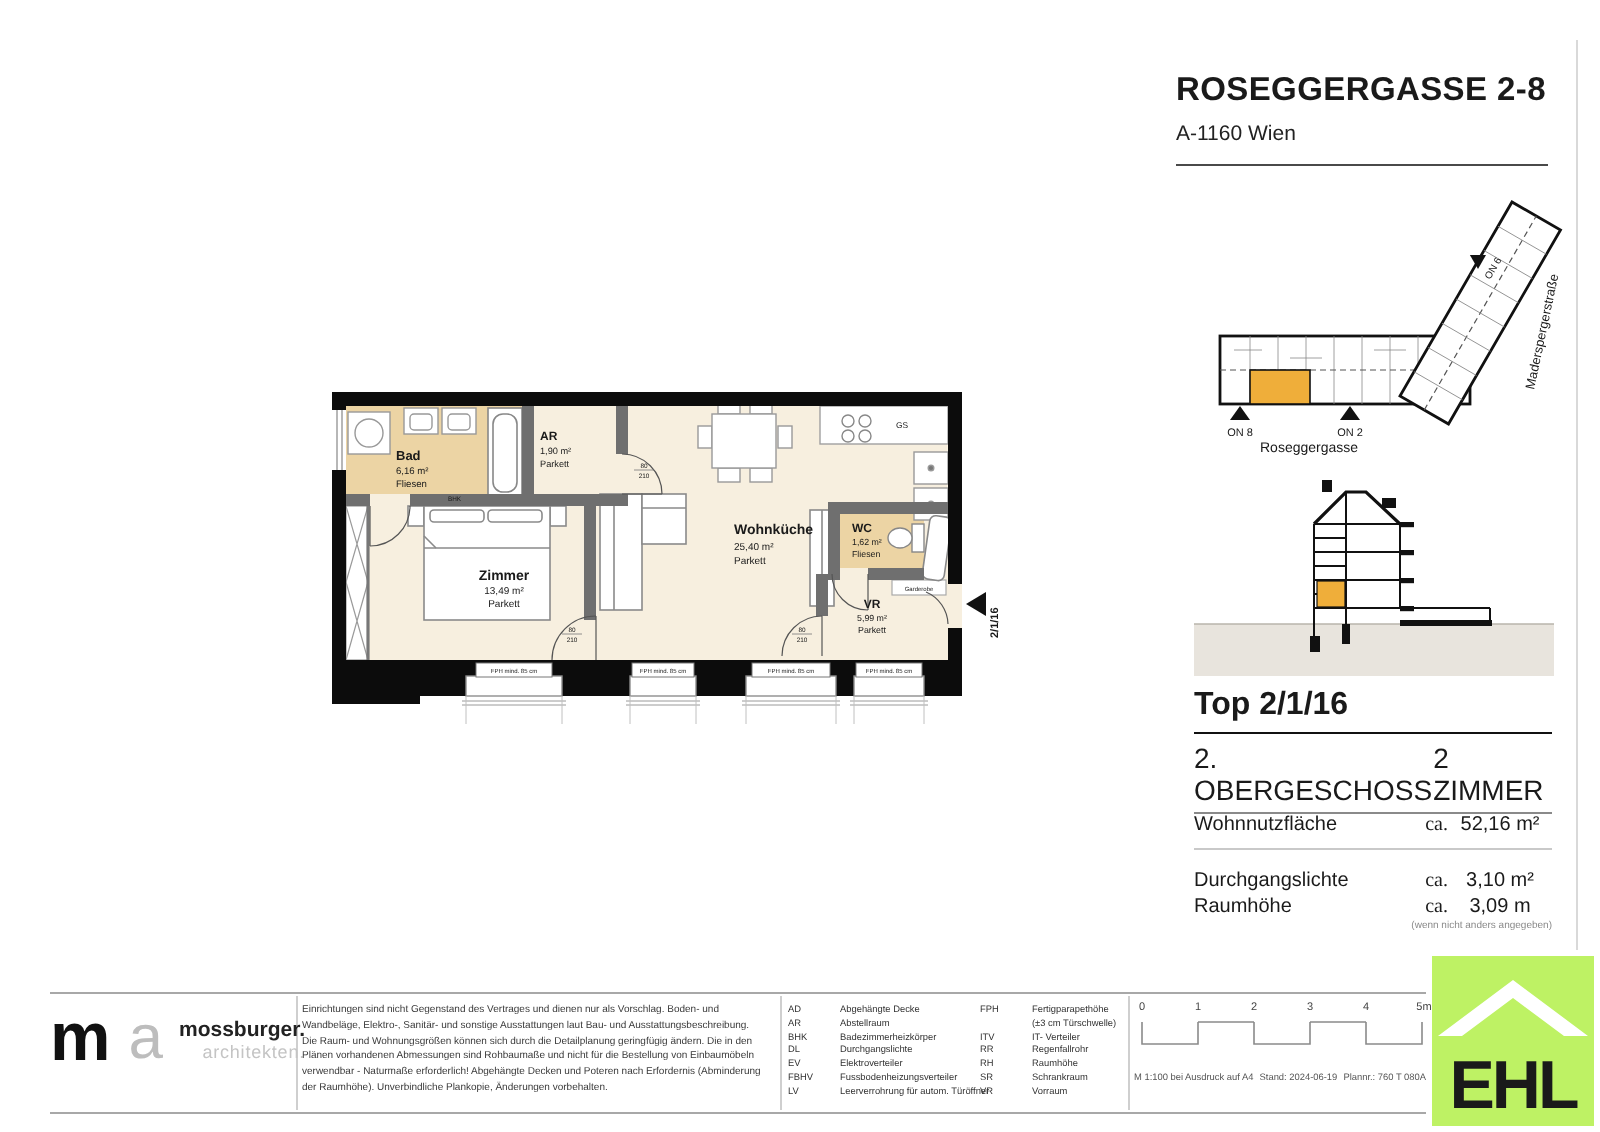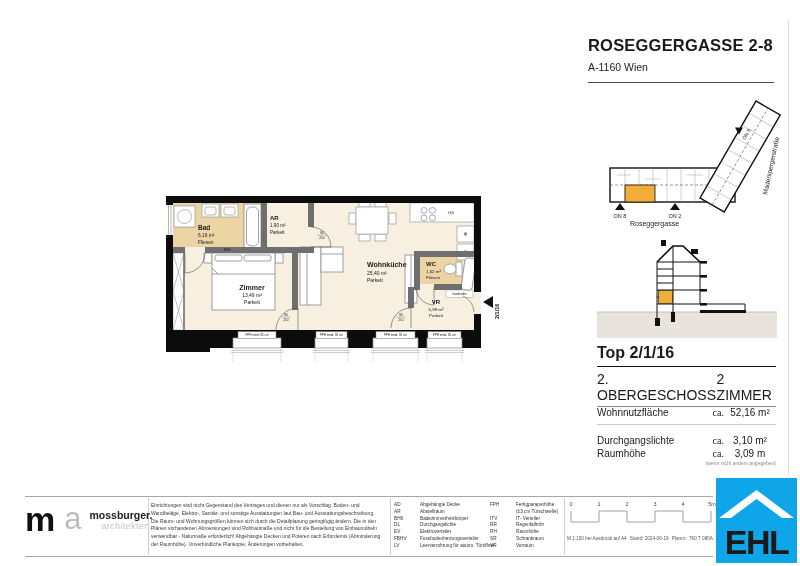--- a/index.html
+++ b/index.html
@@ -33,21 +33,21 @@
   .logo .nm .n1{font-size:10.5px;font-weight:bold;color:#222;}
   .logo .nm .n2{font-size:9px;color:#c4c4c4;letter-spacing:.4px;text-align:right;}
   .disclaimer{left:151px;top:502px;width:232px;font-size:5px;line-height:1.55;color:#3a3a3a;}
   .legend{top:502px;font-size:4.7px;color:#333;line-height:6.8px;}
   .legrow{display:flex;}
   .legrow .ab{width:26px;flex:none;}
   .scalelabels{left:567px;top:501px;width:150px;height:7px;font-size:5.5px;color:#444;}
   .scalelabels span{position:absolute;top:0;transform:translateX(-50%);}
   .printinfo{left:567px;top:536px;width:146px;font-size:4.7px;color:#555;display:flex;justify-content:space-between;white-space:nowrap;}
   
-  .ehl{left:716px;top:478px;width:81px;height:85px;background:#0ea5e9;}
+  .ehl{left:716px;top:478px;width:81px;height:85px;background:#bef264;}
   
   svg{display:block;}
   svg text{font-family:"Liberation Sans",sans-serif;fill:#1a1a1a;}
   .rname{font-weight:bold;}
 </style>
 </head>
 <body>
 
 <div class="sheet">
 

